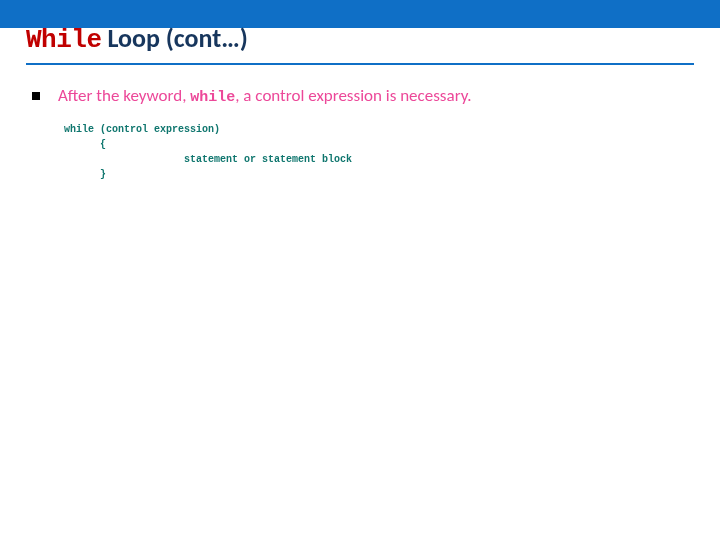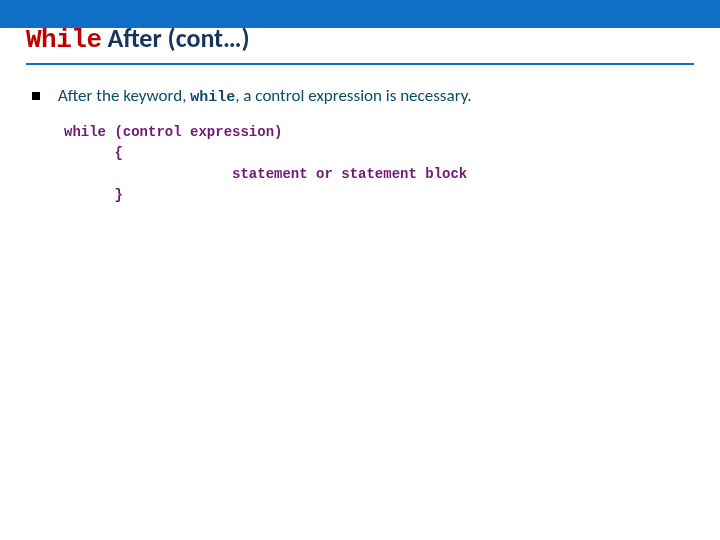--- a/index.html
+++ b/index.html
@@ -52,48 +52,48 @@
       width: 8px;
       height: 8px;
       background: #000;
       margin-top: 7px;
       margin-right: 18px;
       flex-shrink: 0;
     }
     .bullet-body {
       font-size: 17px;
       line-height: 1.35;
-      color: #0c4a6e;
+      color: #ec4899;
       font-family: Calibri, Arial, sans-serif;
     }
     .bold { font-weight: bold; }
     .mono {
       font-family: "Courier New", Courier, monospace;
       font-weight: bold;
       font-size: 15px;
     }
     .code-block {
       margin: 6px 0 20px 32px;
       font-family: "Courier New", Courier, monospace;
       font-weight: bold;
-      color: #701a75;
-      font-size: 14px;
+      color: #0f766e;
+      font-size: 10px;
       line-height: 1.5;
       white-space: pre;
     }
   </style>
 </head>
 <body>
 
 <div class="top-bar"></div>
 
 <div class="slide">
 
   <div class="heading">
-    <span class="kw">While</span><span class="rest"> After (cont…)</span>
+    <span class="kw">While</span><span class="rest"> Loop (cont…)</span>
   </div>
 
   <div class="content">
     <ul class="bullets">
 
       <li>
         <span class="bullet-mark"></span>
         <span class="bullet-body">
           <span>After the keyword, </span><span class="mono">while</span><span>, a control expression is necessary.</span>
         </span>

